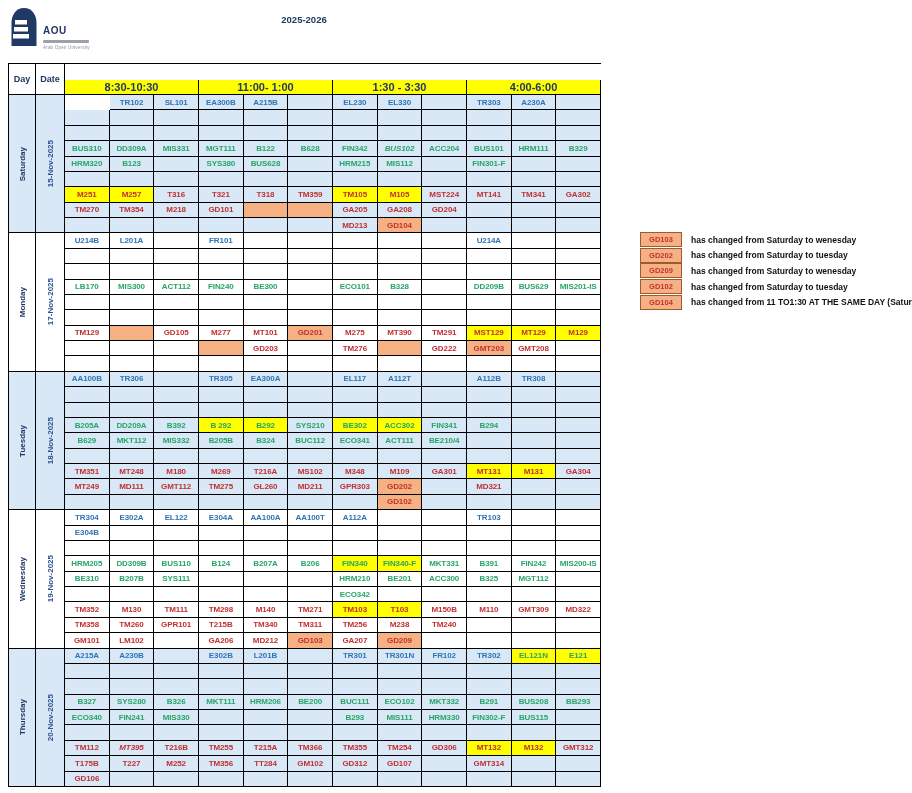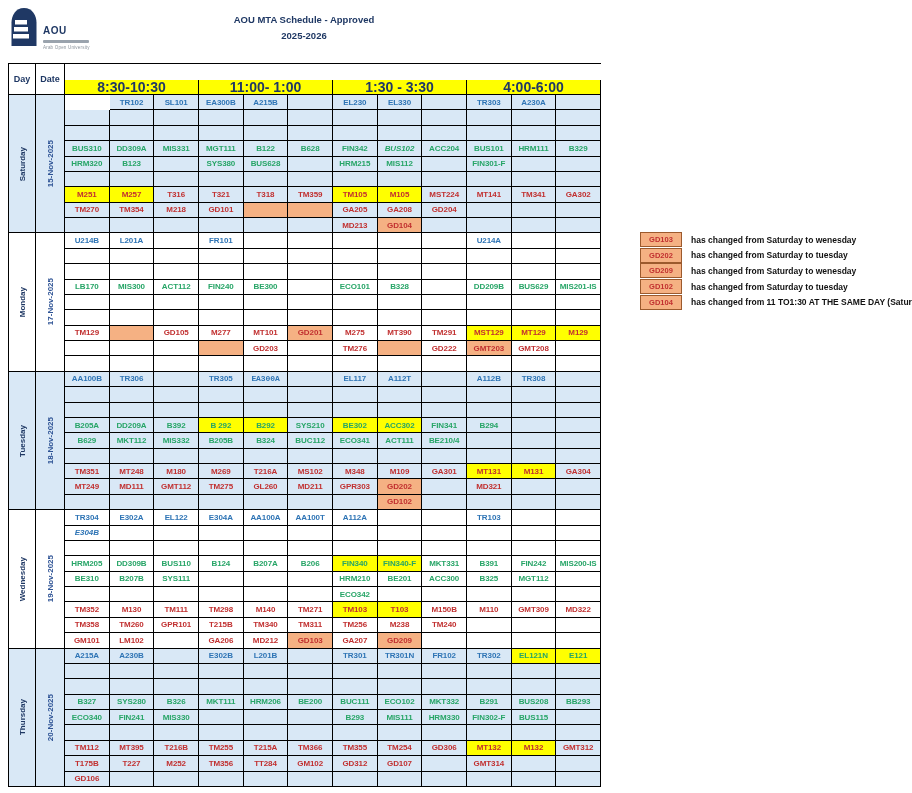--- a/index.html
+++ b/index.html
@@ -19,21 +19,21 @@
     grid-template-rows:16px 15px repeat(45,15.38px);
     border-top:1.5px solid #000;border-left:1.5px solid #000;background:#fff;}
   .c{border-right:1px solid #000;border-bottom:1px solid #000;display:flex;align-items:center;justify-content:center;overflow:hidden;box-sizing:border-box;}
   .cell{font-size:8px;font-weight:600;letter-spacing:-.1px;white-space:nowrap;}
   .shade{background:var(--shade);} .plain{background:#fff;}
   .bg-y{background:var(--yellow)!important;} .bg-o{background:var(--orange)!important;}
   .t-b{color:var(--blue);} .t-g{color:var(--green);} .t-r{color:var(--red);}
   .hdr{background:#fff;color:var(--navy);font-weight:700;font-size:9px;}
   .time-hdr{background:var(--yellow);color:var(--navy);font-weight:700;font-size:12.5px;}
   .time-hdr .it{font-style:italic;margin-left:4px;font-weight:600;}
-  .slot{background:var(--yellow);color:var(--navy);font-weight:700;font-size:14px;}
+  .slot{background:var(--yellow);color:var(--navy);font-weight:700;font-size:11px;}
   .vtxt{writing-mode:vertical-rl;transform:rotate(180deg);font-size:8px;white-space:nowrap;}
   .dayname{color:var(--navy);font-weight:600;}
   .datetxt{color:#2e5395;font-weight:600;}
   .legend{position:absolute;left:640px;top:232px;}
   .legend-item{display:flex;align-items:center;height:15.6px;}
   .legend-box{width:40px;height:13px;background:var(--orange);border:1px solid #9c5a2d;color:var(--red);
     font-size:7.5px;font-weight:700;display:flex;align-items:center;justify-content:center;flex:0 0 auto;}
   .legend-text{margin-left:9px;font-size:8.5px;font-weight:700;color:#111;white-space:nowrap;}
 </style>
 </head>
@@ -49,21 +49,20 @@
     </svg>
   </span>
   <span class="logo-txt">
     <span class="logo-name">AOU</span>
     <span class="logo-bar" style="display:block"></span>
     <span class="logo-sub" style="display:block">Arab Open University</span>
   </span>
 </div>
 
 <div class="titles">
-  <div>AOU  MTA Schedule - Approved</div>
   <div>2025-2026</div>
 </div>
 
 <div id="schedule" class="schedule">
     <div class="c hdr" style="grid-area: 1 / 1 / 3 / 2;">Day</div>
     <div class="c hdr" style="grid-area: 1 / 2 / 3 / 3;">Date</div>
     <div class="c slot" style="grid-area: 2 / 3 / auto / span 3;">8:30-10:30</div>
     <div class="c slot" style="grid-area: 2 / 6 / auto / span 3;">11:00- 1:00</div>
     <div class="c slot" style="grid-area: 2 / 9 / auto / span 3;">1:30 - 3:30</div>
     <div class="c slot" style="grid-area: 2 / 12 / auto / span 3;">4:00-6:00</div>
@@ -298,21 +297,21 @@
     <div class="c shade" style="grid-area: 21 / 1 / 30;">
       <span class="vtxt dayname">Tuesday</span>
     </div>
     <div class="c shade" style="grid-area: 21 / 2 / 30;">
       <span class="vtxt datetxt">18-Nov-2025</span>
     </div>
     <div class="c cell shade t-b" style="grid-area: 21 / 3;">AA100B</div>
     <div class="c cell shade t-b" style="grid-area: 21 / 4;">TR306</div>
     <div class="c cell shade" style="grid-area: 21 / 5;"></div>
     <div class="c cell shade t-b" style="grid-area: 21 / 6;">TR305</div>
-    <div class="c cell shade t-b" style="grid-area: 21 / 7; font-family: Liberation Mono, monospace;">EA300A</div>
+    <div class="c cell shade t-b" style="grid-area: 21 / 7;">EA300A</div>
     <div class="c cell shade" style="grid-area: 21 / 8;"></div>
     <div class="c cell shade t-b" style="grid-area: 21 / 9;">EL117</div>
     <div class="c cell shade t-b" style="grid-area: 21 / 10;">A112T</div>
     <div class="c cell shade" style="grid-area: 21 / 11;"></div>
     <div class="c cell shade t-b" style="grid-area: 21 / 12;">A112B</div>
     <div class="c cell shade t-b" style="grid-area: 21 / 13;">TR308</div>
     <div class="c cell shade" style="grid-area: 21 / 14;"></div>
     <div class="c cell shade" style="grid-area: 22 / 3;"></div>
     <div class="c cell shade" style="grid-area: 22 / 4;"></div>
     <div class="c cell shade" style="grid-area: 22 / 5;"></div>
@@ -420,21 +419,21 @@
     <div class="c cell plain t-b" style="grid-area: 30 / 5;">EL122</div>
     <div class="c cell plain t-b" style="grid-area: 30 / 6;">E304A</div>
     <div class="c cell plain t-b" style="grid-area: 30 / 7;">AA100A</div>
     <div class="c cell plain t-b" style="grid-area: 30 / 8;">AA100T</div>
     <div class="c cell plain t-b" style="grid-area: 30 / 9;">A112A</div>
     <div class="c cell plain" style="grid-area: 30 / 10;"></div>
     <div class="c cell plain" style="grid-area: 30 / 11;"></div>
     <div class="c cell plain t-b" style="grid-area: 30 / 12;">TR103</div>
     <div class="c cell plain" style="grid-area: 30 / 13;"></div>
     <div class="c cell plain" style="grid-area: 30 / 14;"></div>
-    <div class="c cell plain t-b" style="grid-area: 31 / 3; font-style: italic;">E304B</div>
+    <div class="c cell plain t-b" style="grid-area: 31 / 3;">E304B</div>
     <div class="c cell plain" style="grid-area: 31 / 4;"></div>
     <div class="c cell plain" style="grid-area: 31 / 5;"></div>
     <div class="c cell plain" style="grid-area: 31 / 6;"></div>
     <div class="c cell plain" style="grid-area: 31 / 7;"></div>
     <div class="c cell plain" style="grid-area: 31 / 8;"></div>
     <div class="c cell plain" style="grid-area: 31 / 9;"></div>
     <div class="c cell plain" style="grid-area: 31 / 10;"></div>
     <div class="c cell plain" style="grid-area: 31 / 11;"></div>
     <div class="c cell plain" style="grid-area: 31 / 12;"></div>
     <div class="c cell plain" style="grid-area: 31 / 13;"></div>
@@ -595,21 +594,21 @@
     <div class="c cell shade" style="grid-area: 44 / 6;"></div>
     <div class="c cell shade" style="grid-area: 44 / 7;"></div>
     <div class="c cell shade" style="grid-area: 44 / 8;"></div>
     <div class="c cell shade" style="grid-area: 44 / 9;"></div>
     <div class="c cell shade" style="grid-area: 44 / 10;"></div>
     <div class="c cell shade" style="grid-area: 44 / 11;"></div>
     <div class="c cell shade" style="grid-area: 44 / 12;"></div>
     <div class="c cell shade" style="grid-area: 44 / 13;"></div>
     <div class="c cell shade" style="grid-area: 44 / 14;"></div>
     <div class="c cell shade t-r" style="grid-area: 45 / 3;">TM112</div>
-    <div class="c cell shade t-r" style="grid-area: 45 / 4;">MT395</div>
+    <div class="c cell shade t-r" style="grid-area: 45 / 4; font-style: italic;">MT395</div>
     <div class="c cell shade t-r" style="grid-area: 45 / 5;">T216B</div>
     <div class="c cell shade t-r" style="grid-area: 45 / 6;">TM255</div>
     <div class="c cell shade t-r" style="grid-area: 45 / 7;">T215A</div>
     <div class="c cell shade t-r" style="grid-area: 45 / 8;">TM366</div>
     <div class="c cell shade t-r" style="grid-area: 45 / 9;">TM355</div>
     <div class="c cell shade t-r" style="grid-area: 45 / 10;">TM254</div>
     <div class="c cell shade t-r" style="grid-area: 45 / 11;">GD306</div>
     <div class="c cell shade t-r bg-y" style="grid-area: 45 / 12;">MT132</div>
     <div class="c cell shade t-r bg-y" style="grid-area: 45 / 13;">M132</div>
     <div class="c cell shade t-r" style="grid-area: 45 / 14;">GMT312</div>

